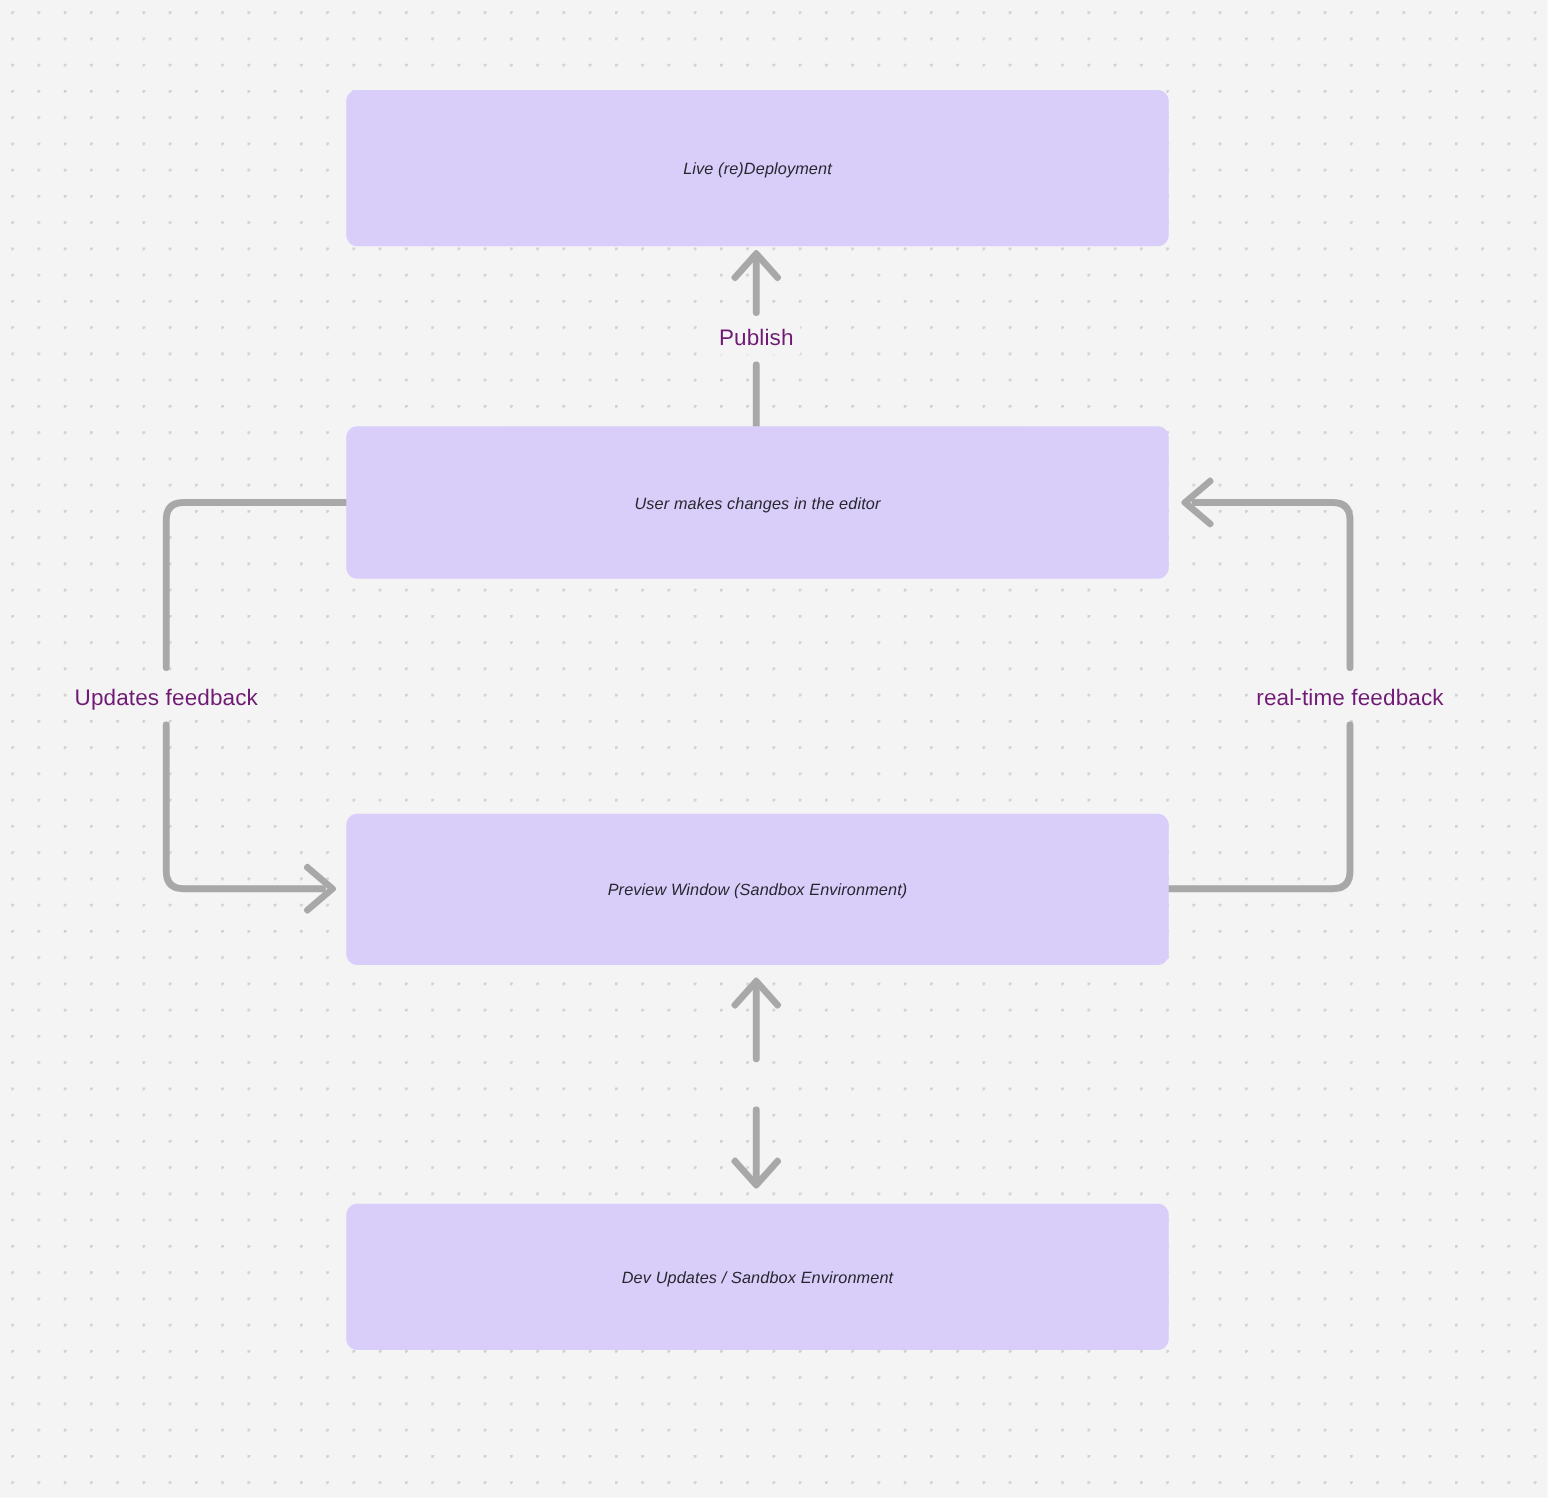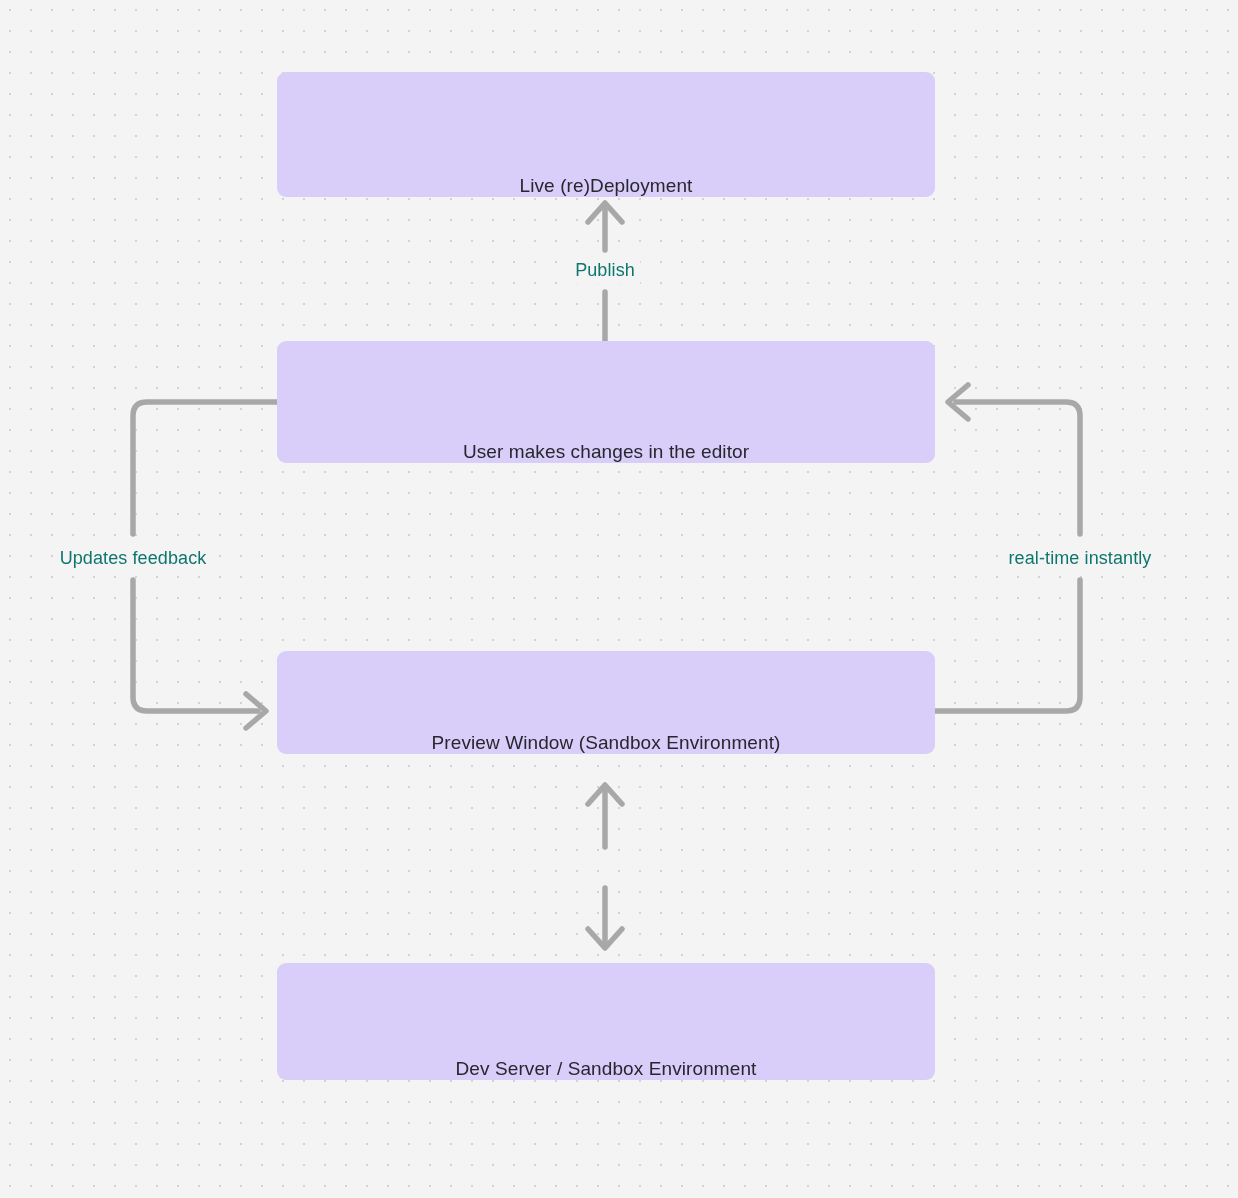--- a/index.html
+++ b/index.html
@@ -30,30 +30,31 @@
     width: 1238px;
     height: 1198px;
     pointer-events: none;
   }
   .node {
     position: absolute;
     box-sizing: border-box;
     background: #d9cdfa;
     border-radius: 9px;
     display: flex;
-    align-items: flex-end;
+    align-items: center;
     justify-content: center;
     color: #27272e;
-    font-size: 19px;
+    font-size: 13px;
     letter-spacing: 0.1px;
+    font-style: italic;
   }
   .edge-label {
     position: absolute;
     font-size: 18px;
-    color: #0f766e;
+    color: #701a75;
     white-space: nowrap;
     letter-spacing: 0.1px;
     background: #f4f4f4;
     padding: 2px 5px;
     line-height: 1.25;
   }
 </style>
 </head>
 <body>
 
@@ -91,28 +92,28 @@
   </svg>
 
   <div class="node" style="left:277px; top:72px; width:658px; height:125px;">
     <span>Live (re)Deployment</span>
   </div>
 
   <div class="node" style="left:277px; top:341px; width:658px; height:122px;">
     <span>User makes changes in the editor</span>
   </div>
 
-  <div class="node" style="left:277px; top:651px; width:658px; height:103px;">
+  <div class="node" style="left:277px; top:651px; width:658px; height:121px;">
     <span>Preview Window (Sandbox Environment)</span>
   </div>
 
   <div class="node" style="left:277px; top:963px; width:658px; height:117px;">
-    <span>Dev Server / Sandbox Environment</span>
+    <span>Dev Updates / Sandbox Environment</span>
   </div>
 
   <div class="edge-label" style="left:605px; top:270px; transform:translate(-50%,-50%);">Publish</div>
 
   <div class="edge-label" style="left:133px; top:558px; transform:translate(-50%,-50%);">Updates feedback</div>
 
-  <div class="edge-label" style="left:1080px; top:558px; transform:translate(-50%,-50%);">real-time instantly</div>
+  <div class="edge-label" style="left:1080px; top:558px; transform:translate(-50%,-50%);">real-time feedback</div>
 
 
 </div>
 
 </body></html>

